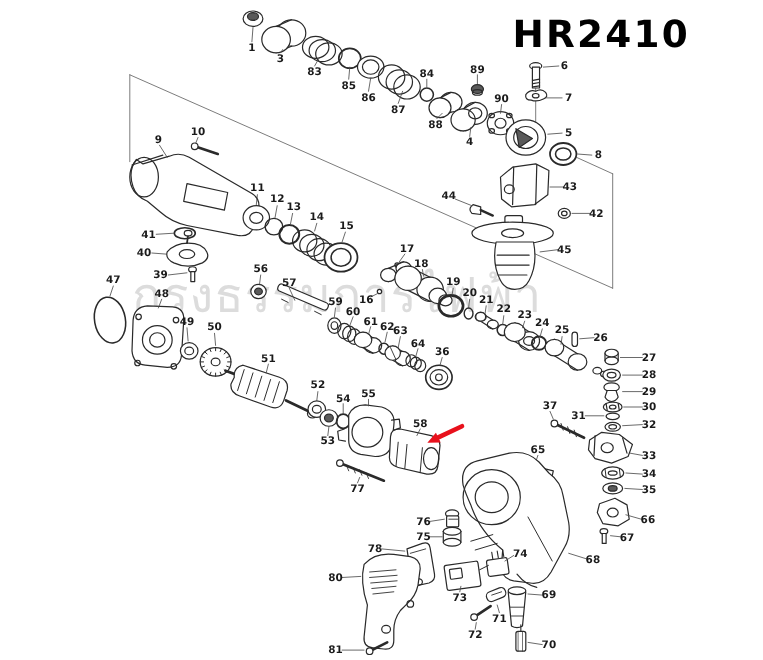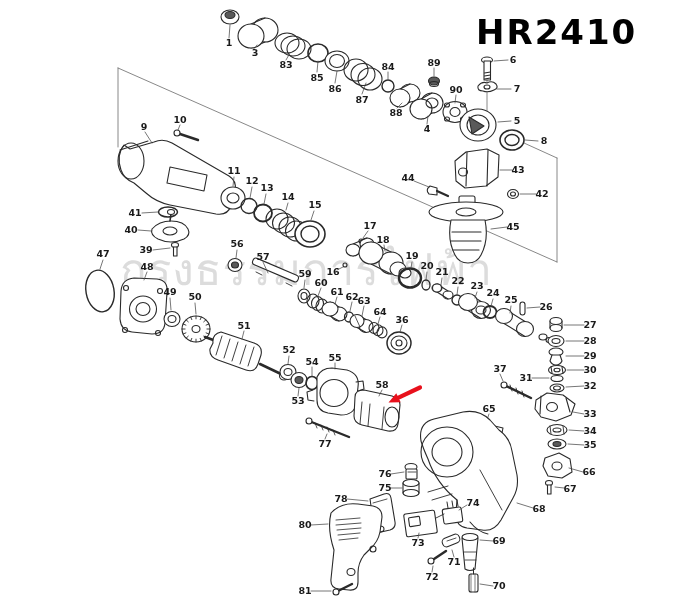--- a/index.html
+++ b/index.html
@@ -1,21 +1,21 @@
 <!DOCTYPE html>
 <html><head>
 <meta charset="utf-8">
 <style>
   html,body{margin:0;padding:0;background:#ffffff;}
   #stage{position:relative;width:694px;height:600px;background:#ffffff;overflow:hidden;
          font-family:"DejaVu Sans","Liberation Sans",sans-serif;}
   #watermark{position:absolute;left:120px;top:246px;z-index:0;font-size:44px;line-height:1.1;
              color:#d6d6d6;white-space:nowrap;letter-spacing:1px;opacity:.85;user-select:none;}
   #diagram{position:absolute;left:0;top:0;z-index:1;}
-  #title{position:absolute;left:476px;top:12px;z-index:2;font-size:34px;font-weight:800;
+  #title{position:absolute;left:466px;top:12px;z-index:2;font-size:34px;font-weight:800;
          letter-spacing:2px;color:#000;}
   #diagram text{font:700 9.5px "DejaVu Sans","Liberation Sans",sans-serif;fill:#1a1a1a;}
 </style>
 </head>
 <body>
 
 <div id="stage">
   <div id="watermark">กรุงธรรมการไฟฟ้า</div>
   <svg id="diagram" width="694" height="600" viewBox="0 0 694 600">
       <line x1="118" y1="68" x2="118" y2="147" stroke="#6a6a6a" stroke-width="0.8" stroke-linecap="round" stroke-linejoin="round"></line>

